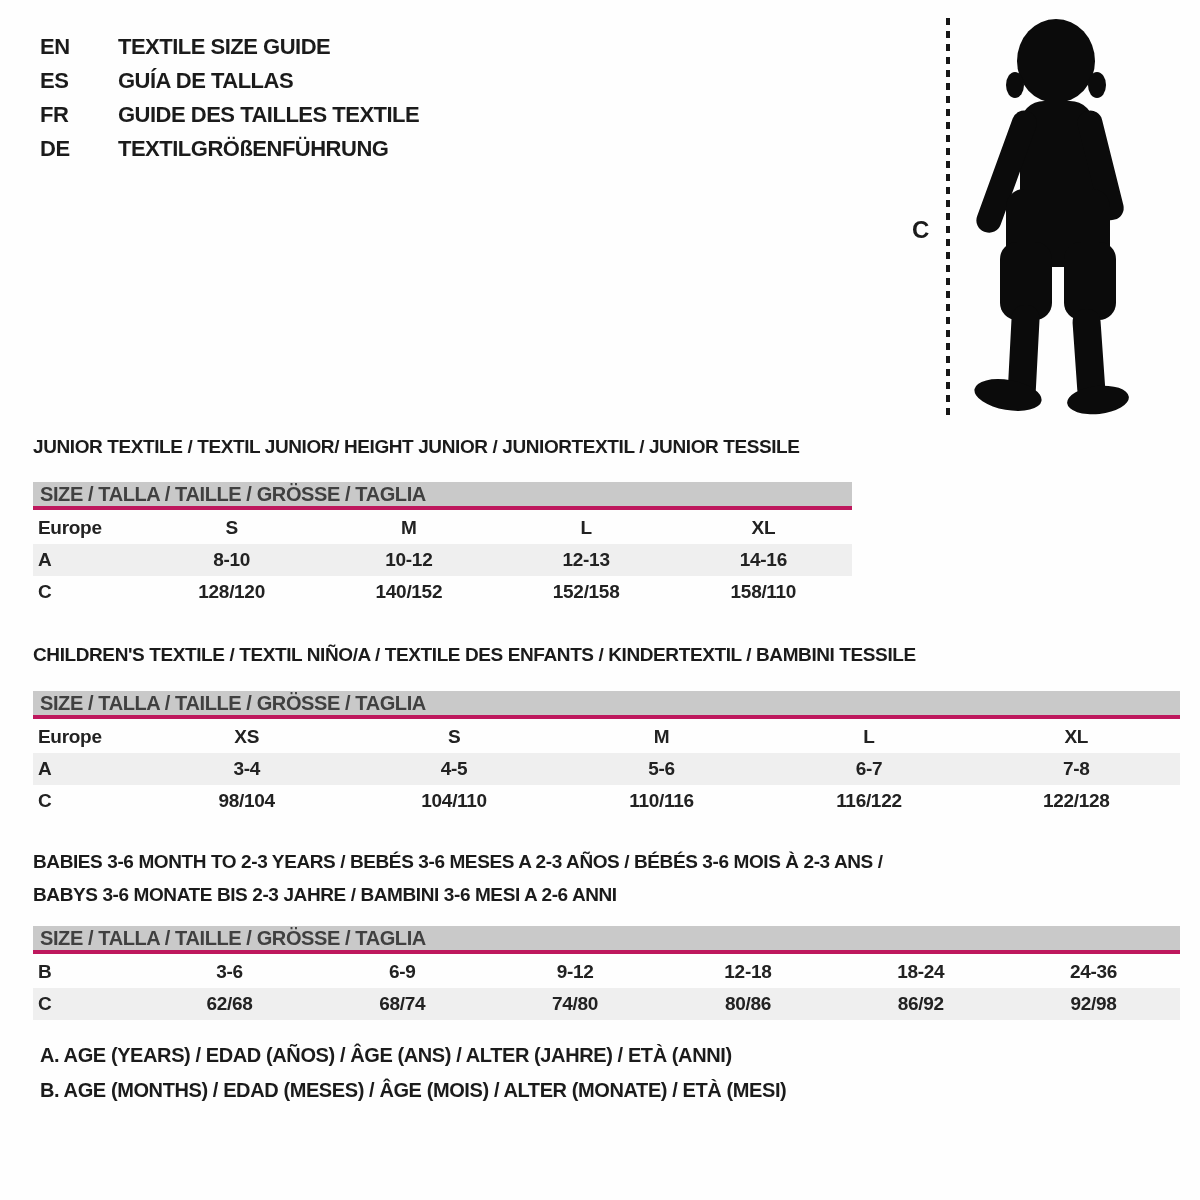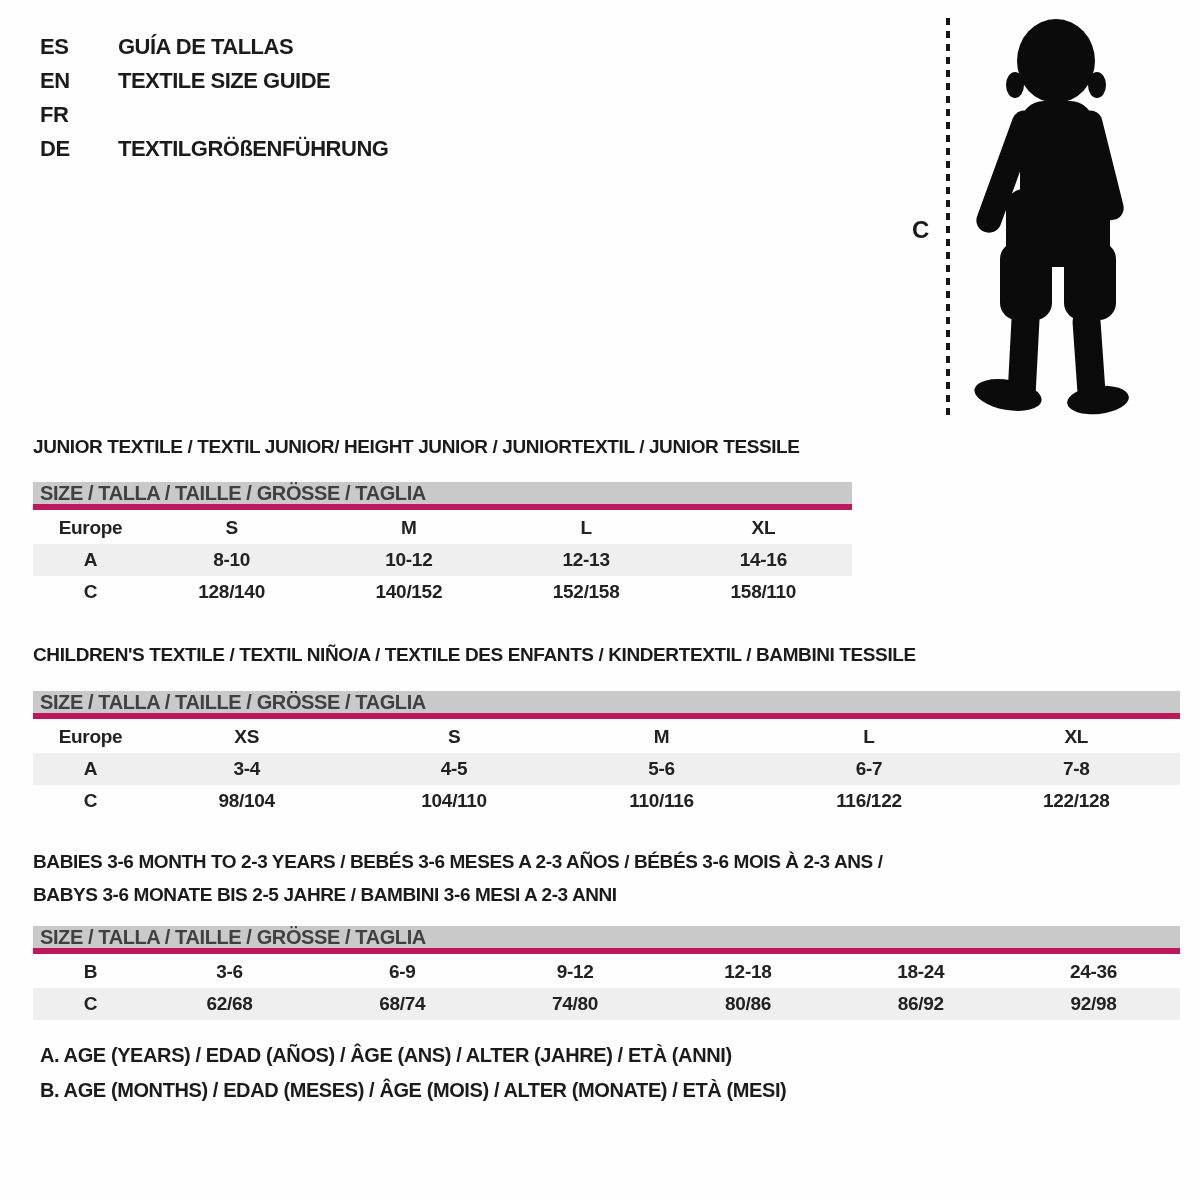--- a/index.html
+++ b/index.html
@@ -36,62 +36,63 @@
   .section.s2{left:33px;top:845px;width:1147px;}
 
   .sec-title{position:absolute;left:0;top:0;width:100%;}
   .sec-title div{
     font-size:19px;font-weight:bold;letter-spacing:-0.4px;
     line-height:33px;white-space:nowrap;
   }
 
   .size-bar{
     position:absolute;left:0;width:100%;height:28px;
-    background:#c9c9c9;border-bottom:6px solid #be185d;
+    background:#c9c9c9;border-bottom:4px solid #be185d;
     display:flex;align-items:center;padding-left:7px;box-sizing:border-box;
     font-size:20px;font-weight:bold;letter-spacing:-0.4px;color:#404040;
   }
   .s0 .size-bar{top:52px;}
   .s1 .size-bar{top:53px;}
   .s2 .size-bar{top:81px;}
 
   .tbl{position:absolute;left:0;width:100%;}
   .s0 .tbl{top:82px;}
   .s1 .tbl{top:83px;}
   .s2 .tbl{top:111px;}
 
   .trow{display:flex;height:32px;align-items:center;}
   .trow.shaded{background:#efefef;}
-  .cell{font-size:19px;font-weight:bold;letter-spacing:-0.3px;color:#222;text-align:center;}
+  .cell{font-size:19px;font-weight:bold;letter-spacing:-0.3px;color:#222;}
   .cell.lab{width:110px;padding-left:5px;box-sizing:border-box;}
   .cell.val{flex:1;text-align:center;}
 
   
   .legend{position:absolute;left:40px;top:1038px;}
   .legend-line{
     font-size:20px;font-weight:bold;letter-spacing:-0.4px;
     line-height:35px;white-space:nowrap;
   }
 </style>
 </head>
 <body>
 
 <div class="page">
 
   <div class="lang-block">
       <div class="lang-row">
+        <span class="lang-code">EN</span>
+        <span class="lang-title">TEXTILE SIZE GUIDE</span>
+      </div>
+      <div class="lang-row">
         <span class="lang-code">ES</span>
         <span class="lang-title">GUÍA DE TALLAS</span>
       </div>
       <div class="lang-row">
-        <span class="lang-code">EN</span>
-        <span class="lang-title">TEXTILE SIZE GUIDE</span>
-      </div>
-      <div class="lang-row">
         <span class="lang-code">FR</span>
+        <span class="lang-title">GUIDE DES TAILLES TEXTILE</span>
       </div>
       <div class="lang-row">
         <span class="lang-code">DE</span>
         <span class="lang-title">TEXTILGRÖßENFÜHRUNG</span>
       </div>
     </div>
 
   <div class="measure-line"></div>
   <div class="figure-label">C</div>
   <svg class="silhouette" viewBox="0 0 166 400" aria-hidden="true">
@@ -133,21 +134,21 @@
         </div>
         <div class="trow shaded">
           <div class="cell lab">A</div>
           <div class="cell val">8-10</div>
           <div class="cell val">10-12</div>
           <div class="cell val">12-13</div>
           <div class="cell val">14-16</div>
         </div>
         <div class="trow">
           <div class="cell lab">C</div>
-          <div class="cell val">128/140</div>
+          <div class="cell val">128/120</div>
           <div class="cell val">140/152</div>
           <div class="cell val">152/158</div>
           <div class="cell val">158/110</div>
         </div>
       </div>
   </div>
 
   <div class="section s1">
     <div class="sec-title">
         <div>CHILDREN'S TEXTILE / TEXTIL NIÑO/A / TEXTILE DES ENFANTS / KINDERTEXTIL / BAMBINI TESSILE</div>
@@ -177,21 +178,21 @@
           <div class="cell val">110/116</div>
           <div class="cell val">116/122</div>
           <div class="cell val">122/128</div>
         </div>
       </div>
   </div>
 
   <div class="section s2">
     <div class="sec-title">
         <div>BABIES 3-6 MONTH TO 2-3 YEARS / BEBÉS 3-6 MESES A 2-3 AÑOS / BÉBÉS 3-6 MOIS À 2-3 ANS /</div>
-        <div>BABYS 3-6 MONATE BIS 2-5 JAHRE / BAMBINI 3-6 MESI A 2-3 ANNI</div>
+        <div>BABYS 3-6 MONATE BIS 2-3 JAHRE / BAMBINI 3-6 MESI A 2-6 ANNI</div>
       </div>
     <div class="size-bar">SIZE / TALLA / TAILLE / GRÖSSE / TAGLIA</div>
     <div class="tbl">
         <div class="trow">
           <div class="cell lab">B</div>
           <div class="cell val">3-6</div>
           <div class="cell val">6-9</div>
           <div class="cell val">9-12</div>
           <div class="cell val">12-18</div>
           <div class="cell val">18-24</div>

